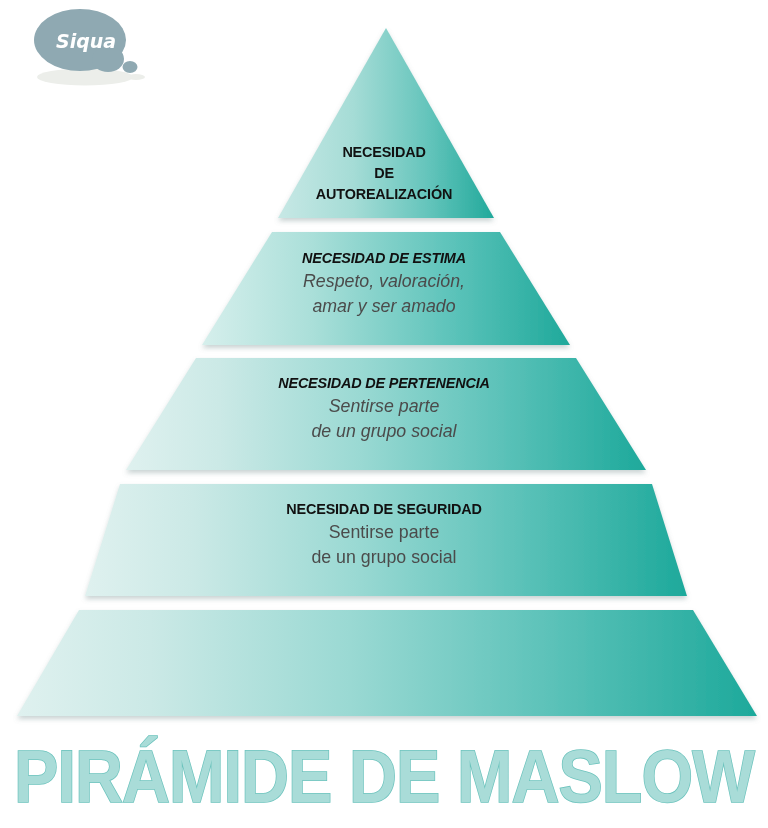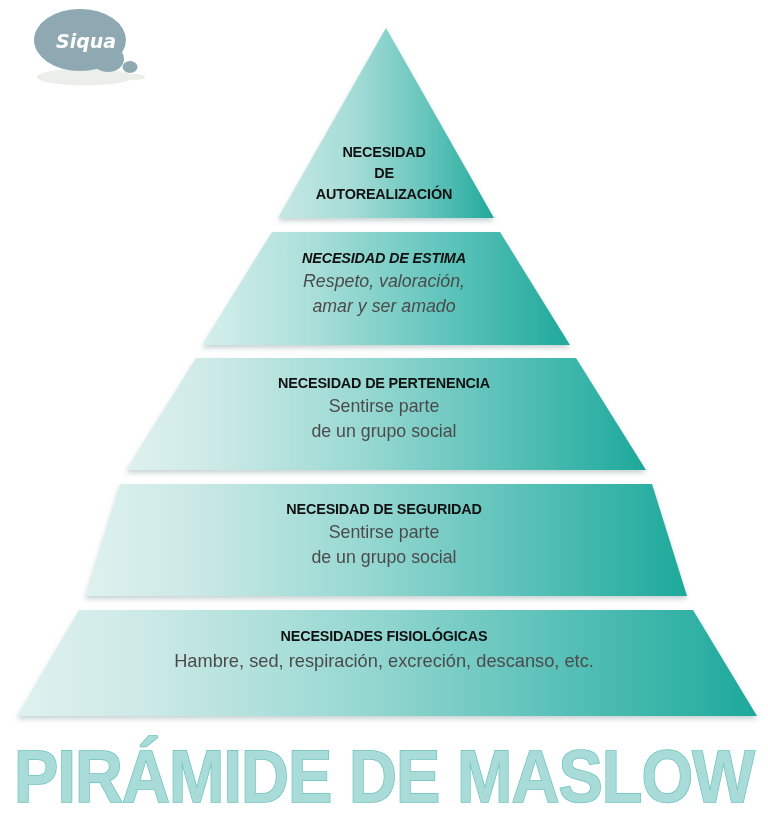--- a/index.html
+++ b/index.html
@@ -75,21 +75,21 @@
     font-size: 18.5px;
     transform: scaleX(0.96);
     margin-top: 1px;
   }
 
   
   #tier1-text { top: 114px; margin-top: 27px; }
   #tier1-text .tier-title { font-size: 15.5px; line-height: 1.37; }
 
   #tier2-text { top: 249px; font-style: italic; }
-  #tier3-text { top: 374px; }
+  #tier3-text { top: 374px; font-style: italic; }
   #tier4-text { top: 500px; }
   #tier5-text { top: 627px; }
 
   #tier5-text .tier-desc { font-size: 19px; margin-top: 3px; }
 
   
   #page-title {
     position: absolute;
     left: 0;
     top: 730px;
@@ -185,24 +185,20 @@
     <div class="tier-desc">Sentirse parte</div>
     <div class="tier-desc">de un grupo social</div>
   </div>
 
   <div class="tier-text" id="tier4-text">
     <div class="tier-title">NECESIDAD DE SEGURIDAD</div>
     <div class="tier-desc">Sentirse parte</div>
     <div class="tier-desc">de un grupo social</div>
   </div>
 
-  <div class="tier-text" id="tier5-text">
-    <div class="tier-title">NECESIDADES FISIOLÓGICAS</div>
-    <div class="tier-desc">Hambre, sed, respiración, excreción, descanso, etc.</div>
-  </div>
 
   <div id="page-title">
     <svg width="768" height="98" viewBox="0 0 768 98" xmlns="http://www.w3.org/2000/svg">
       <text class="title-glyphs" x="384" y="72" text-anchor="middle" textLength="740" lengthAdjust="spacingAndGlyphs">PIRÁMIDE DE MASLOW</text>
     </svg>
   </div>
 
 </div>
 
 </body></html>

